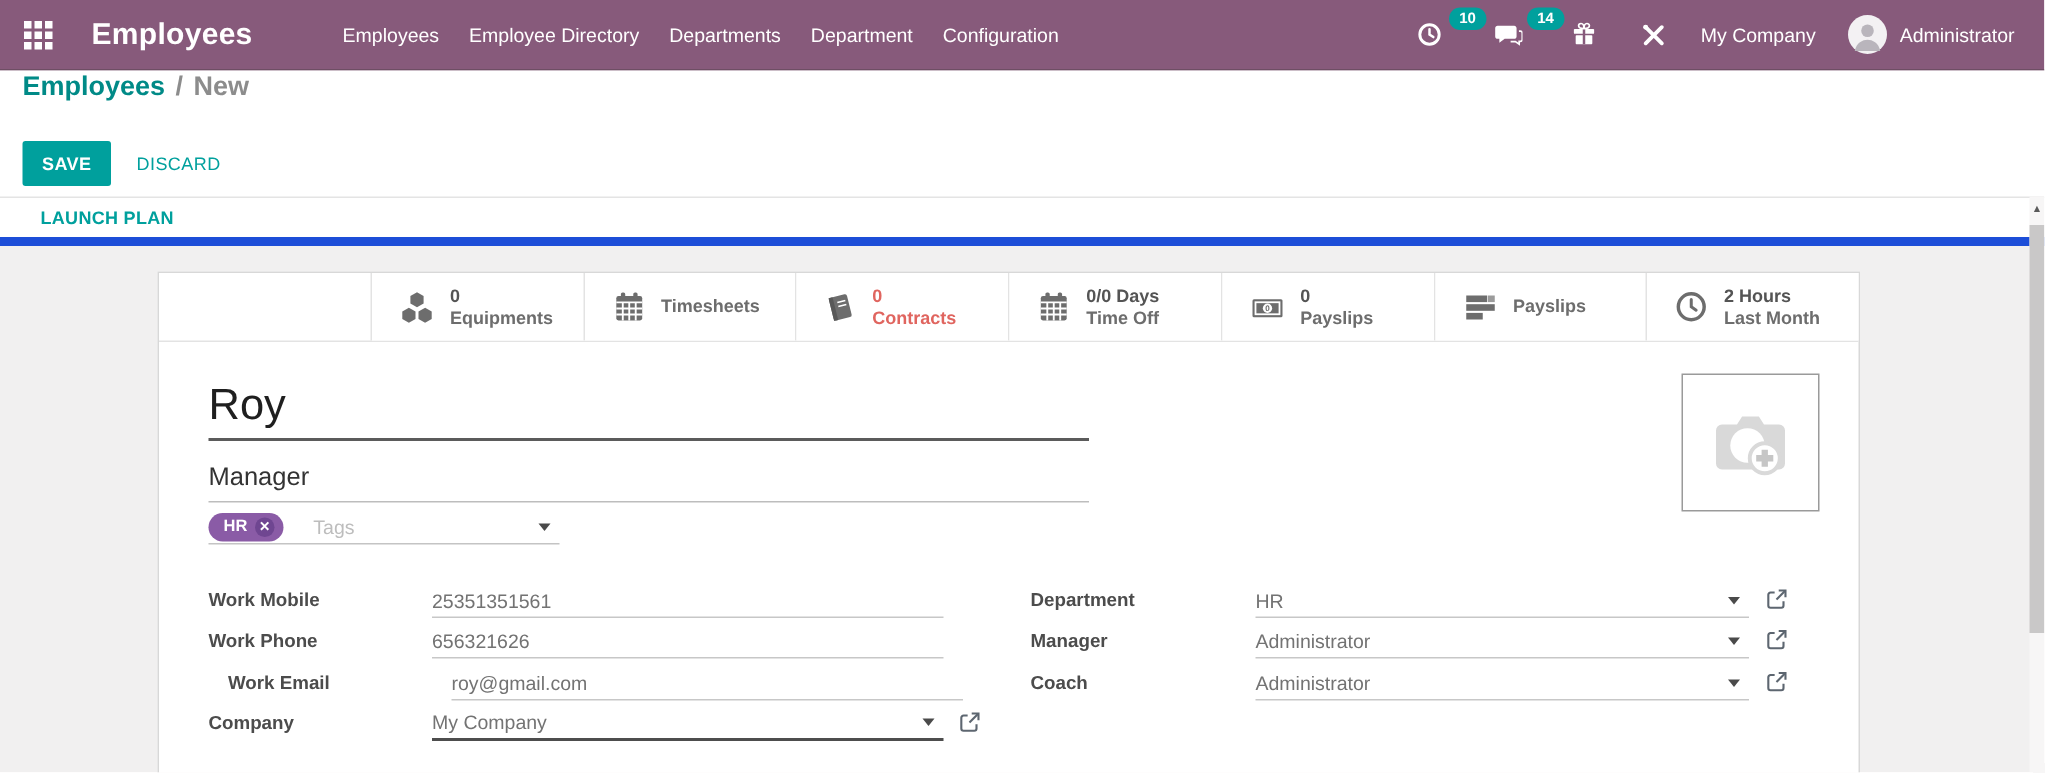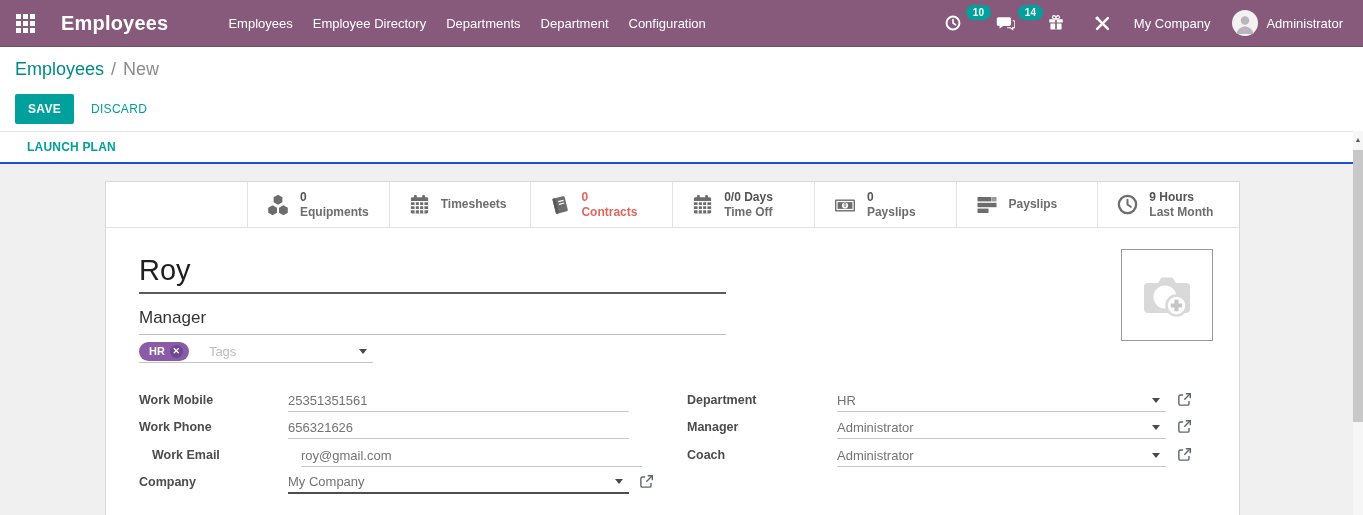--- a/index.html
+++ b/index.html
@@ -22,35 +22,35 @@
   .systray-item { position:relative; padding:0 10px; cursor:pointer; display:flex; align-items:center; }
   .badge { position:absolute; top:-9px; left:16px; background:var(--primary,#00a09d);
            color:#fff; font-size:10px; font-weight:bold; border-radius:9px;
            padding:2px 7px; line-height:11px;margin-left:16px; }
   .company-name { font-size:13px; padding:0 12px; cursor:pointer; }
   .user-block { display:flex; align-items:center; gap:8px; padding:0 4px 0 10px; cursor:pointer; }
   .user-name { font-size:13px; }
 
   
   .control-panel { position:absolute; top:47px; left:0; right:0; height:84px; background:#fff; }
-  .breadcrumb { position:absolute; left:15px; top:12px; font-size:18px; }
+  .breadcrumb { position:absolute; left:15px; top:0; font-size:18px;font-weight:bold; }
   .bc-link { color:#008a87; cursor:pointer; }
   .bc-sep { color:#8c8c8c; margin:0 7px; }
   .bc-current { color:#8c8c8c; }
   .cp-buttons { position:absolute; left:15px; top:47px; display:flex; align-items:center; }
   .btn-save { background:var(--primary,#00a09d); color:#fff; border:none; border-radius:2px;
               font-size:12px; font-weight:bold; font-family:inherit; letter-spacing:.3px;
               padding:8px 13px; cursor:pointer; }
   .btn-discard { background:none; border:none; color:var(--primary,#00a09d);
                  font-size:12px; font-weight:normal; font-family:inherit; letter-spacing:.3px;
                  margin-left:17px; cursor:pointer; }
 
   
   .launch-strip { position:absolute; top:131px; left:0; right:0; height:33px; background:#fff;
-                  border-top:1px solid #e4e4e4; border-bottom:2px solid #1d4ed8;
+                  border-top:1px solid #e4e4e4; border-bottom:6px solid #1d4ed8;
                   display:flex; align-items:center; padding-left:27px; }
   .btn-launch { background:none; border:none; color:var(--primary,#00a09d);
                 font-size:12px; font-weight:bold; font-family:inherit; letter-spacing:.2px; cursor:pointer; }
 
   
   .content { position:absolute; top:164px; left:0; right:0; bottom:0; background:#f1f0f0; }
   .sheet { position:absolute; left:105px; top:17px; width:1135px; height:400px;
            background:#fff; border:1px solid #d8d8d8; }
 
   .stat-row { display:flex; height:46px; border-bottom:1px solid #e3e3e3; }
@@ -270,21 +270,21 @@
             <span class="stat-label">Payslips</span>
           </div>
         </div>
 
         <div class="stat-btn">
           <svg class="stat-ic" viewBox="0 0 24 24" width="23" height="23">
               <circle cx="12" cy="12" r="9" fill="none" stroke="#6d6d6d" stroke-width="2.4"></circle>
               <path d="M12 7v5l3.4 2.4" fill="none" stroke="#6d6d6d" stroke-width="2.1" stroke-linecap="round"></path>
             </svg>
           <div class="stat-text">
-            <span class="stat-value">9 Hours</span>
+            <span class="stat-value">2 Hours</span>
             <span class="stat-label">Last Month</span>
           </div>
         </div>
       </div>
 
       <div class="fld-name">Roy</div>
       <div class="fld-job">Manager</div>
 
       <div class="fld-tags">
         <span class="tag-pill">

